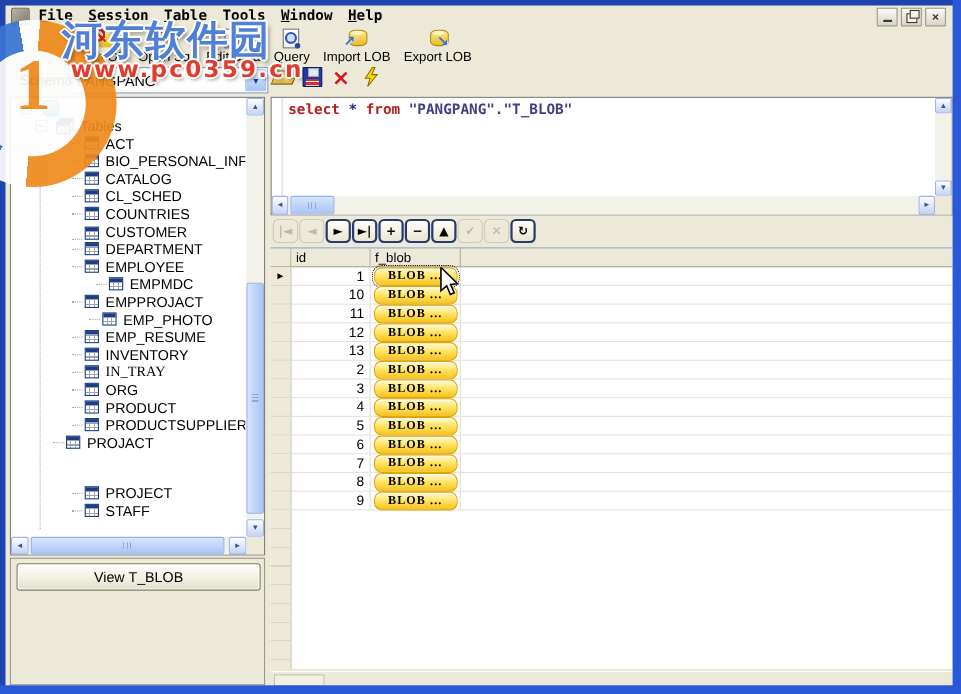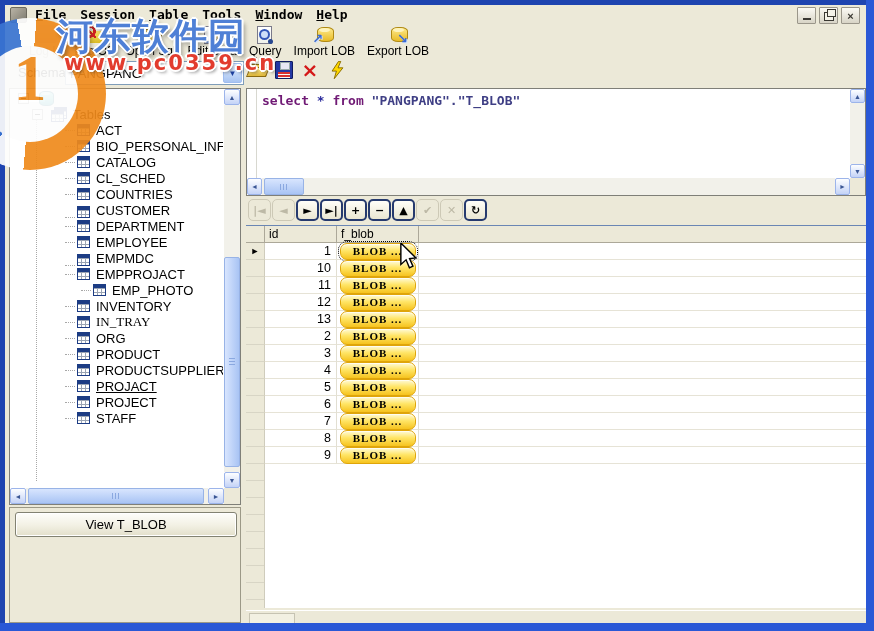--- a/index.html
+++ b/index.html
@@ -131,21 +131,21 @@
       border:1px solid #9c9987;box-sizing:border-box;}
   .view-btn{position:absolute;left:5px;top:4px;width:220px;height:23px;border:1px solid #828272;border-radius:3px;
       background:linear-gradient(#fefefb,#f2f0e3 55%,#e2dfca);font:13px "Liberation Sans",sans-serif;
       display:flex;align-items:center;justify-content:center;box-shadow:inset 0 0 0 1px #fff;}
 
   
   .editor{position:absolute;left:246px;top:88px;width:620px;height:108px;background:#fff;
       border:1px solid #7f7f78;box-sizing:border-box;}
   .editor-gutter{position:absolute;left:9px;top:0;bottom:17px;border-left:1px solid #d8d8d0;}
   .sql-text{position:absolute;left:15px;top:4px;font:bold 13px "DejaVu Sans Mono",monospace;white-space:pre;}
-  .sql-text .tok[data-cls="kw"]{color:#701a75;}
+  .sql-text .tok[data-cls="kw"]{color:#b91c1c;}
   .sql-text .tok[data-cls="op"]{color:#2b2b9c;}
   .sql-text .tok[data-cls="str"]{color:#3f3f85;}
   .ed-vscroll{position:absolute;right:0;top:0;width:15px;height:89px;}
   .ed-vscroll .sb-track{position:absolute;left:0;top:14px;right:0;bottom:14px;}
   .ed-vscroll .up{position:absolute;top:0;left:0;width:15px;height:14px;}
   .ed-vscroll .down{position:absolute;bottom:0;left:0;width:15px;height:14px;}
   .ed-hscroll{position:absolute;left:0;bottom:0;height:17px;width:603px;}
   .ed-hscroll .sb-track{position:absolute;top:0;left:15px;right:15px;bottom:0;}
   .ed-hscroll .lt{position:absolute;left:0;top:0;width:15px;height:17px;}
   .ed-hscroll .rt{position:absolute;right:0;top:0;width:15px;height:17px;}
@@ -361,38 +361,43 @@
           <div class="tree-row" style="padding-left:54px;" data-name="tree-table-item">
           <span class="tree-stub" data-name="tree-connector"></span>
           <span class="icon-table" data-name="table-icon"></span>
           <span class="tree-label" data-name="table-name-label">DEPARTMENT</span>
         </div>
           <div class="tree-row" style="padding-left:54px;" data-name="tree-table-item">
           <span class="tree-stub" data-name="tree-connector"></span>
           <span class="icon-table" data-name="table-icon"></span>
           <span class="tree-label" data-name="table-name-label">EMPLOYEE</span>
         </div>
-          <div class="tree-row" style="padding-left:54px;align-items:flex-end;" data-name="tree-table-item">
+          <div class="tree-row" style="padding-left:76px;" data-name="tree-table-item">
           <span class="tree-stub" data-name="tree-connector"></span>
           <span class="icon-table" data-name="table-icon"></span>
           <span class="tree-label" data-name="table-name-label">EMPMDC</span>
         </div>
           <div class="tree-row" style="padding-left:54px;" data-name="tree-table-item">
           <span class="tree-stub" data-name="tree-connector"></span>
           <span class="icon-table" data-name="table-icon"></span>
           <span class="tree-label" data-name="table-name-label">EMPPROJACT</span>
         </div>
           <div class="tree-row" style="padding-left:70px;" data-name="tree-table-item">
           <span class="tree-stub" data-name="tree-connector"></span>
           <span class="icon-table" data-name="table-icon"></span>
           <span class="tree-label" data-name="table-name-label">EMP_PHOTO</span>
         </div>
           <div class="tree-row" style="padding-left:54px;" data-name="tree-table-item">
           <span class="tree-stub" data-name="tree-connector"></span>
           <span class="icon-table" data-name="table-icon"></span>
+          <span class="tree-label" data-name="table-name-label">EMP_RESUME</span>
+        </div>
+          <div class="tree-row" style="padding-left:54px;" data-name="tree-table-item">
+          <span class="tree-stub" data-name="tree-connector"></span>
+          <span class="icon-table" data-name="table-icon"></span>
           <span class="tree-label" data-name="table-name-label">INVENTORY</span>
         </div>
           <div class="tree-row" style="padding-left:54px;font-family:Liberation Serif, serif;" data-name="tree-table-item">
           <span class="tree-stub" data-name="tree-connector"></span>
           <span class="icon-table" data-name="table-icon"></span>
           <span class="tree-label" data-name="table-name-label">IN_TRAY</span>
         </div>
           <div class="tree-row" style="padding-left:54px;" data-name="tree-table-item">
           <span class="tree-stub" data-name="tree-connector"></span>
           <span class="icon-table" data-name="table-icon"></span>
@@ -401,26 +406,26 @@
           <div class="tree-row" style="padding-left:54px;" data-name="tree-table-item">
           <span class="tree-stub" data-name="tree-connector"></span>
           <span class="icon-table" data-name="table-icon"></span>
           <span class="tree-label" data-name="table-name-label">PRODUCT</span>
         </div>
           <div class="tree-row" style="padding-left:54px;" data-name="tree-table-item">
           <span class="tree-stub" data-name="tree-connector"></span>
           <span class="icon-table" data-name="table-icon"></span>
           <span class="tree-label" data-name="table-name-label">PRODUCTSUPPLIER</span>
         </div>
-          <div class="tree-row" style="padding-left:54px;text-decoration:underline;" data-name="tree-table-item">
+          <div class="tree-row" style="padding-left:37px;" data-name="tree-table-item">
           <span class="tree-stub" data-name="tree-connector"></span>
           <span class="icon-table" data-name="table-icon"></span>
           <span class="tree-label" data-name="table-name-label">PROJACT</span>
         </div>
-          <div class="tree-row" style="padding-left:54px;" data-name="tree-table-item">
+          <div class="tree-row" style="padding-left:54px;margin-top:30px;" data-name="tree-table-item">
           <span class="tree-stub" data-name="tree-connector"></span>
           <span class="icon-table" data-name="table-icon"></span>
           <span class="tree-label" data-name="table-name-label">PROJECT</span>
         </div>
           <div class="tree-row" style="padding-left:54px;" data-name="tree-table-item">
           <span class="tree-stub" data-name="tree-connector"></span>
           <span class="icon-table" data-name="table-icon"></span>
           <span class="tree-label" data-name="table-name-label">STAFF</span>
         </div>
         </div>

